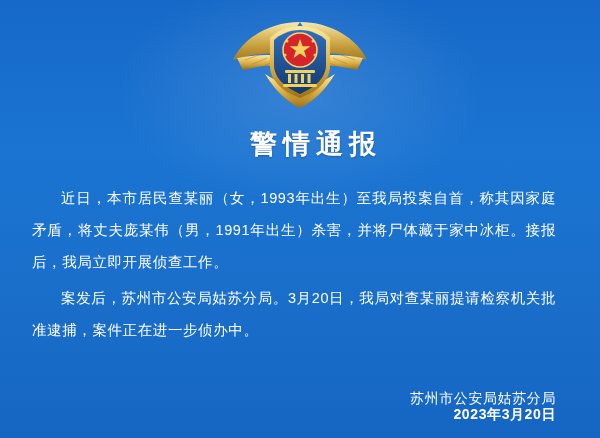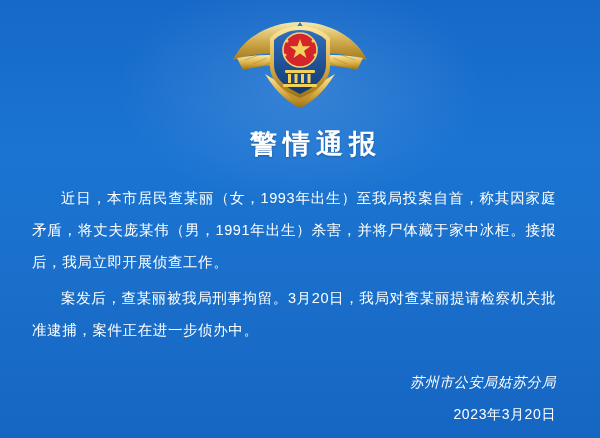--- a/index.html
+++ b/index.html
@@ -63,35 +63,35 @@
     letter-spacing: 0.6px;
     text-align: justify;
   }
   .body-text p {
     margin: 0 0 4px 0;
     text-indent: 2em;
   }
   .signature {
     position: absolute;
     right: 44px;
-    bottom: 42px;
+    bottom: 26px;
     color: #ffffff;
     font-size: 14px;
     letter-spacing: 0.6px;
     text-align: right;
     line-height: 28px;
-    font-style: italic;
   }
   .sig-date {
     position: absolute;
     right: 44px;
     bottom: 14px;
     color: #ffffff;
     font-size: 14px;
     letter-spacing: 0.6px;
+    font-weight: bold;
   }
 </style>
 </head>
 <body>
 
 <div class="poster">
   <div class="halo"></div>
 
   <div class="emblem-wrap">
     <svg viewBox="0 0 150 108" width="150" height="108" xmlns="http://www.w3.org/2000/svg">
@@ -151,18 +151,18 @@
         <rect x="82.5" y="66" width="3" height="9"></rect>
         <rect x="58" y="76" width="34" height="3" rx="1"></rect>
       </g>
     </svg>
   </div>
 
   <div class="title">警情通报</div>
 
   <div class="body-text">
     <p>近日，本市居民查某丽（女，1993年出生）至我局投案自首，称其因家庭矛盾，将丈夫庞某伟（男，1991年出生）杀害，并将尸体藏于家中冰柜。接报后，我局立即开展侦查工作。</p>
-    <p>案发后，查某丽被我局刑事拘留。3月20日，我局对查某丽提请检察机关批准逮捕，案件正在进一步侦办中。</p>
+    <p>案发后，苏州市公安局姑苏分局。3月20日，我局对查某丽提请检察机关批准逮捕，案件正在进一步侦办中。</p>
   </div>
 
   <div class="signature">苏州市公安局姑苏分局</div>
   <div class="sig-date">2023年3月20日</div>
 </div>
 
 </body></html>

